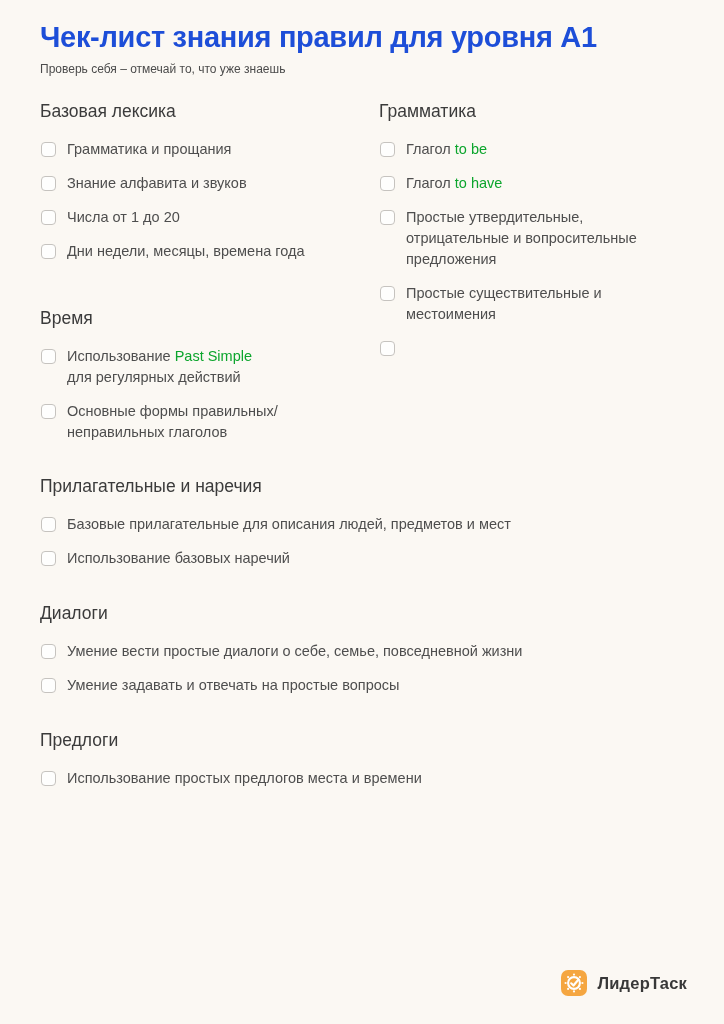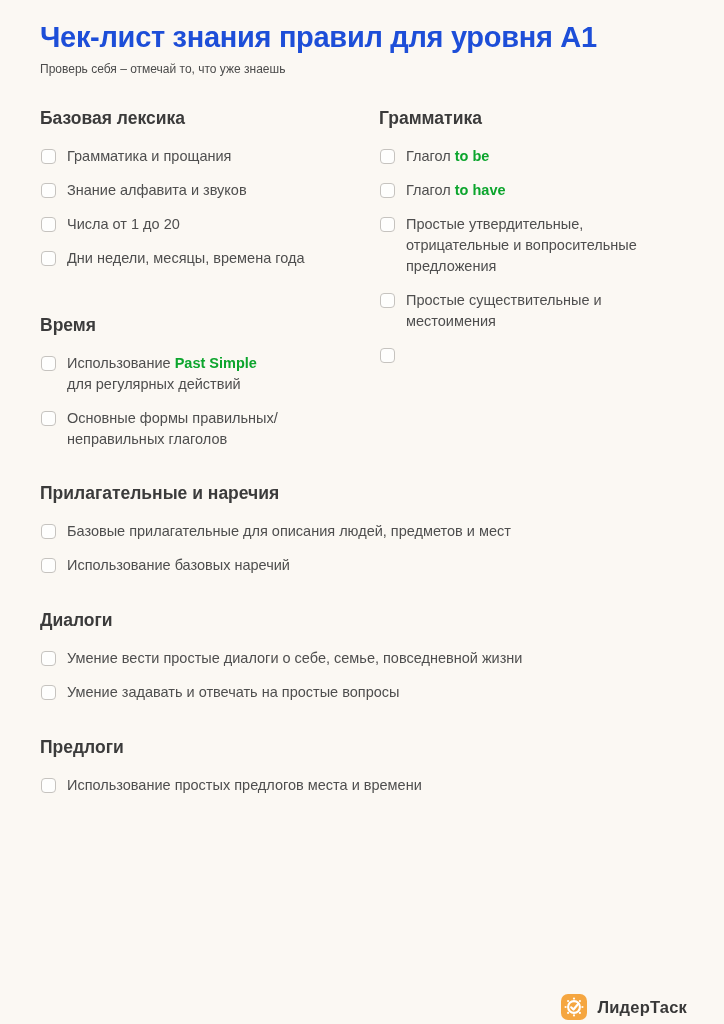--- a/index.html
+++ b/index.html
@@ -22,47 +22,47 @@
     margin: 0 0 23px 0;
     font-size: 12px; line-height: 18px;
     color: #4b4b4b;
   }
   .columns {
     display: grid;
     grid-template-columns: 339px 1fr;
     margin-bottom: 20px;
   }
   .section-heading {
-    margin: 7px 0 17px 0;
+    margin: 0 0 17px 0;
     font-size: 17.5px; line-height: 21px;
-    font-weight: bold; color: #3b3b3b;
+    font-weight: normal; color: #3b3b3b;
   }
   .col .section + .section { margin-top: 46px; }
   .fw-sections .section + .section { margin-top: 34px; }
   .check-item {
     display: flex; align-items: flex-start;
     margin-bottom: 13px; cursor: pointer;
   }
   .checkbox {
     flex: 0 0 auto;
     width: 13px; height: 13px;
     border: 1px solid #c6c3bf;
     border-radius: 4px;
     background: rgba(255,255,255,0.8);
     margin: 3px 11px 0 1px;
   }
   .item-label {
     font-size: 14.5px; line-height: 21px;
     color: #4e4e4e;
     white-space: pre-line;
   }
-  .hl { color: #0CA52D; font-weight: bold; margin-top: 16px; }
+  .hl { color: #0CA52D; font-weight: normal; margin-top: 16px; }
   .footer-brand {
     position: absolute;
-    right: 37px; bottom: 4px;
+    right: 37px; bottom: 28px;
     display: flex; align-items: center;
     cursor: pointer;
     text-align: center;
   }
   .brand-name {
     margin-left: 10px;
     font-size: 16.5px; font-weight: bold;
     color: #383838; letter-spacing: 0.2px;
   }
 </style>

